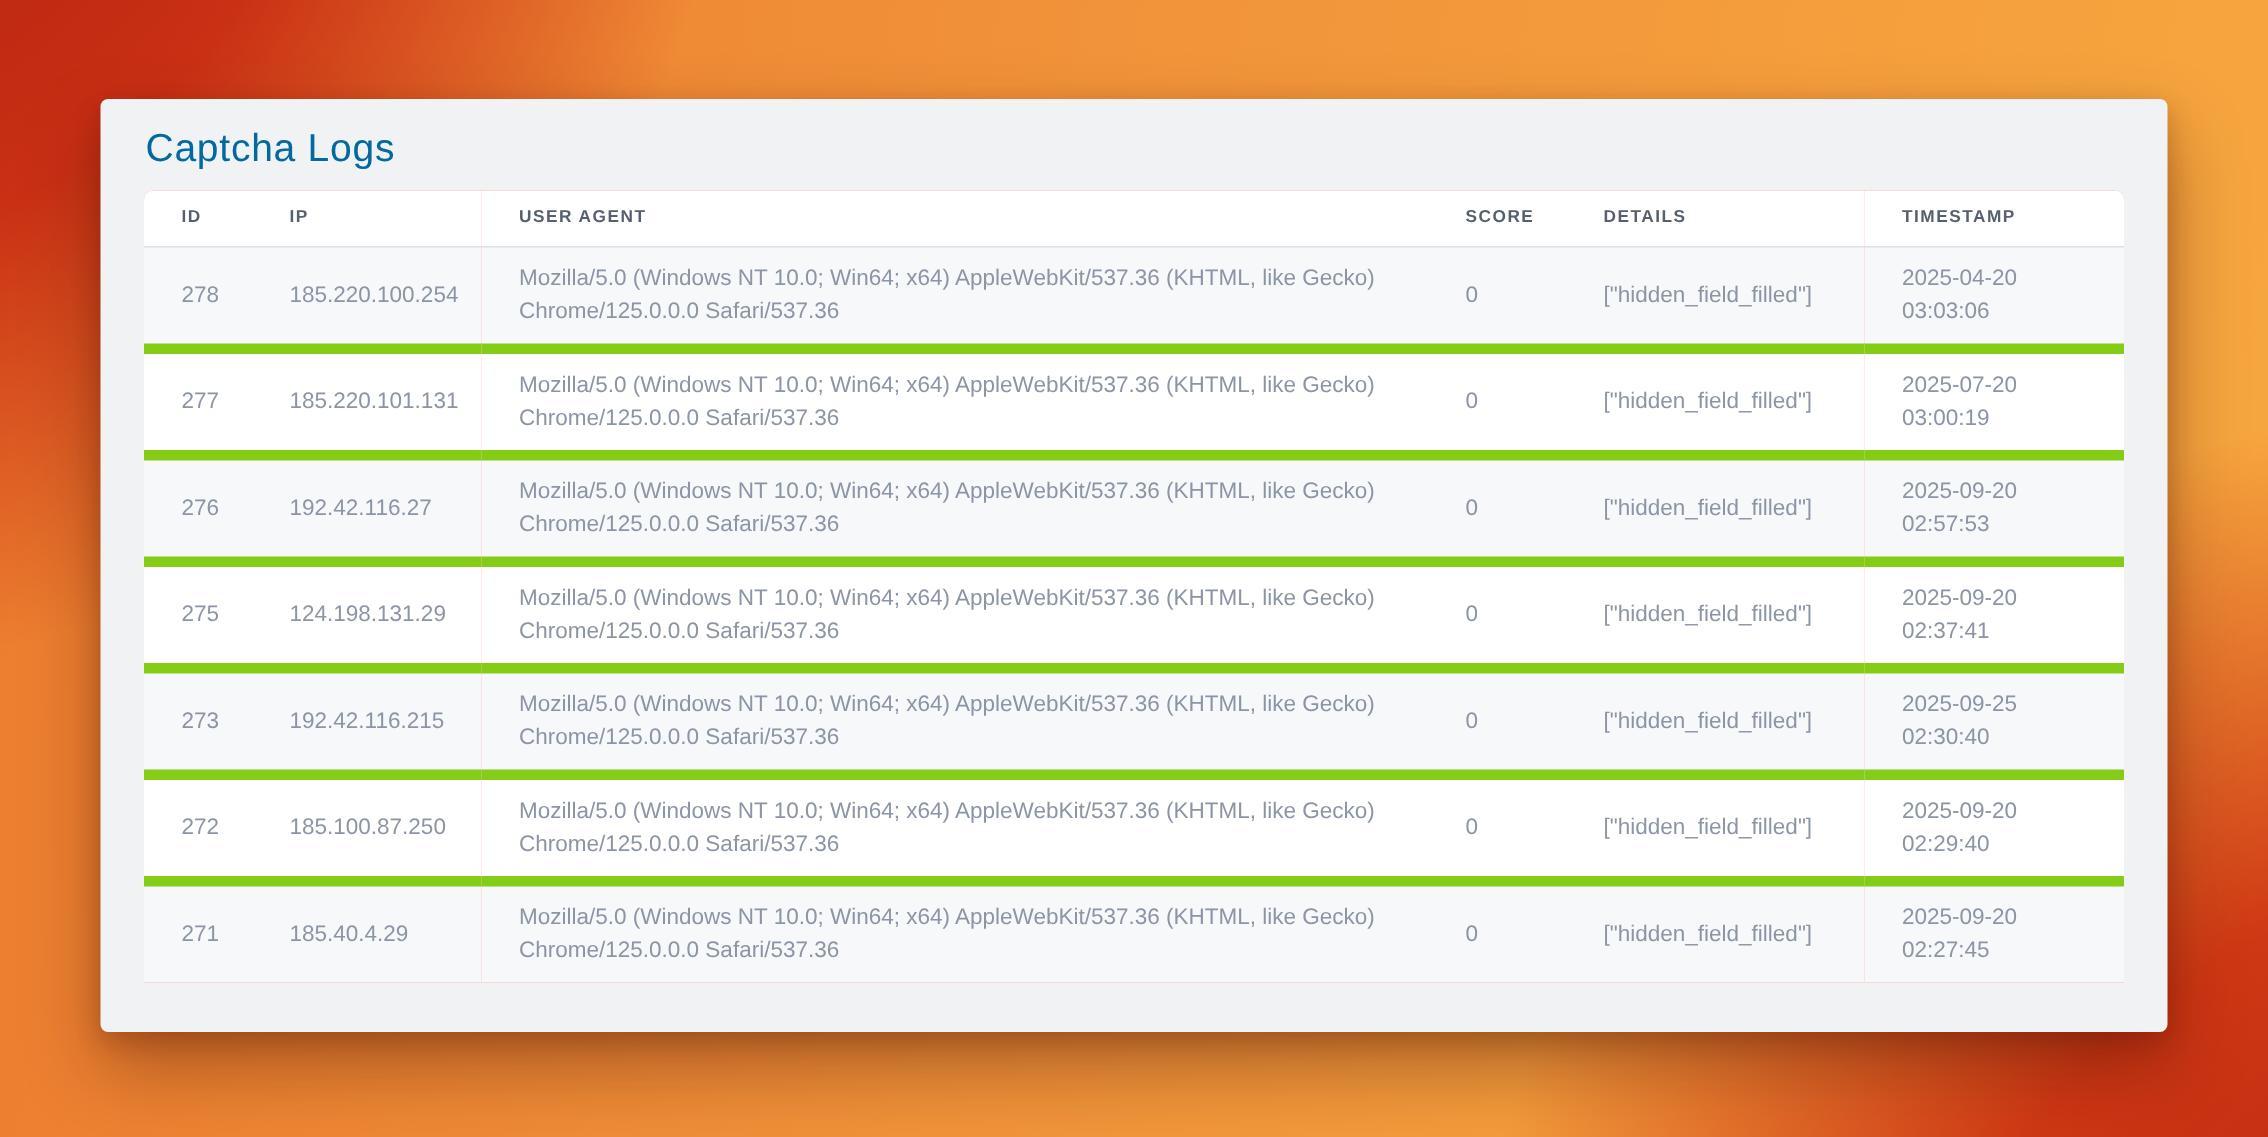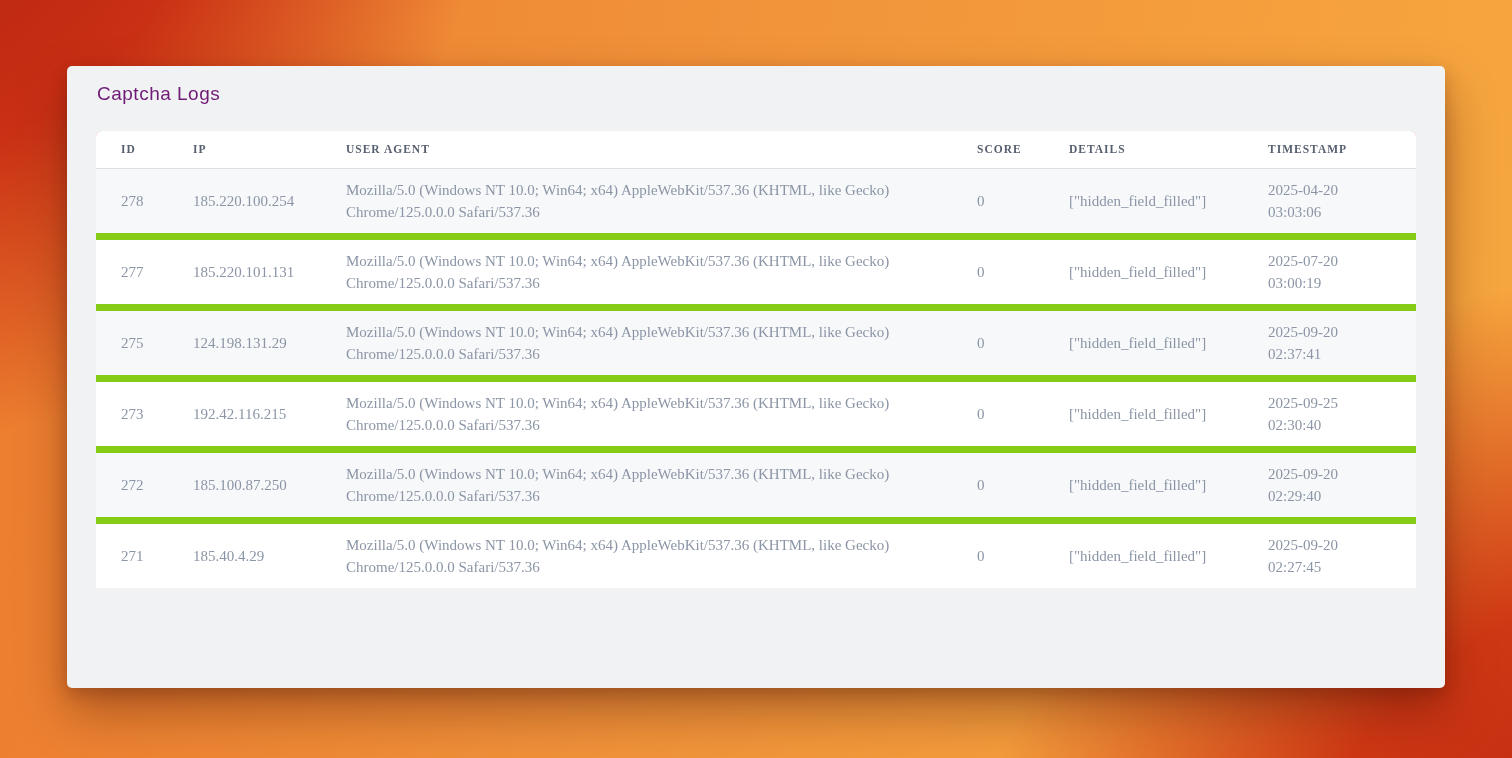--- a/index.html
+++ b/index.html
@@ -19,32 +19,31 @@
     left: 67px; top: 66px;
     width: 1378px; height: 622px;
     background: #f0f2f4;
     border-radius: 5px;
     overflow: hidden;
     box-shadow: 0 25px 50px rgba(70, 15, 5, 0.38), 0 6px 16px rgba(70, 15, 5, 0.22);
   }
 
   .page-title {
     padding: 17px 44px 13px 30px;
-    font-size: 19px;
+    font-size: 26px;
     font-weight: 500;
     letter-spacing: 0.5px;
-    color: #701a75;
+    color: #0369a1;
   }
 
   .table-wrap {
-    margin: 13px 29px;
+    margin: 0 29px;
     border-radius: 6px 6px 0 0;
     overflow: hidden;
     background: #fca5a5;
-    font-family: Liberation Serif, serif;
   }
 
   table {
     width: 100%;
     border-collapse: collapse;
     table-layout: fixed;
   }
 
   col.c-id        { width: 72px; }
   col.c-ip        { width: 153px; }
@@ -123,20 +122,28 @@
   </tr>
           <tr>
     <td class="col-id">277</td>
     <td class="col-ip">185.220.101.131</td>
     <td class="col-ua">Mozilla/5.0 (Windows NT 10.0; Win64; x64) AppleWebKit/537.36 (KHTML, like Gecko) Chrome/125.0.0.0 Safari/537.36</td>
     <td class="col-score">0</td>
     <td class="col-details">["hidden_field_filled"]</td>
     <td class="col-timestamp">2025-07-20 03:00:19</td>
   </tr>
           <tr>
+    <td class="col-id">276</td>
+    <td class="col-ip">192.42.116.27</td>
+    <td class="col-ua">Mozilla/5.0 (Windows NT 10.0; Win64; x64) AppleWebKit/537.36 (KHTML, like Gecko) Chrome/125.0.0.0 Safari/537.36</td>
+    <td class="col-score">0</td>
+    <td class="col-details">["hidden_field_filled"]</td>
+    <td class="col-timestamp">2025-09-20 02:57:53</td>
+  </tr>
+          <tr>
     <td class="col-id">275</td>
     <td class="col-ip">124.198.131.29</td>
     <td class="col-ua">Mozilla/5.0 (Windows NT 10.0; Win64; x64) AppleWebKit/537.36 (KHTML, like Gecko) Chrome/125.0.0.0 Safari/537.36</td>
     <td class="col-score">0</td>
     <td class="col-details">["hidden_field_filled"]</td>
     <td class="col-timestamp">2025-09-20 02:37:41</td>
   </tr>
           <tr>
     <td class="col-id">273</td>
     <td class="col-ip">192.42.116.215</td>

